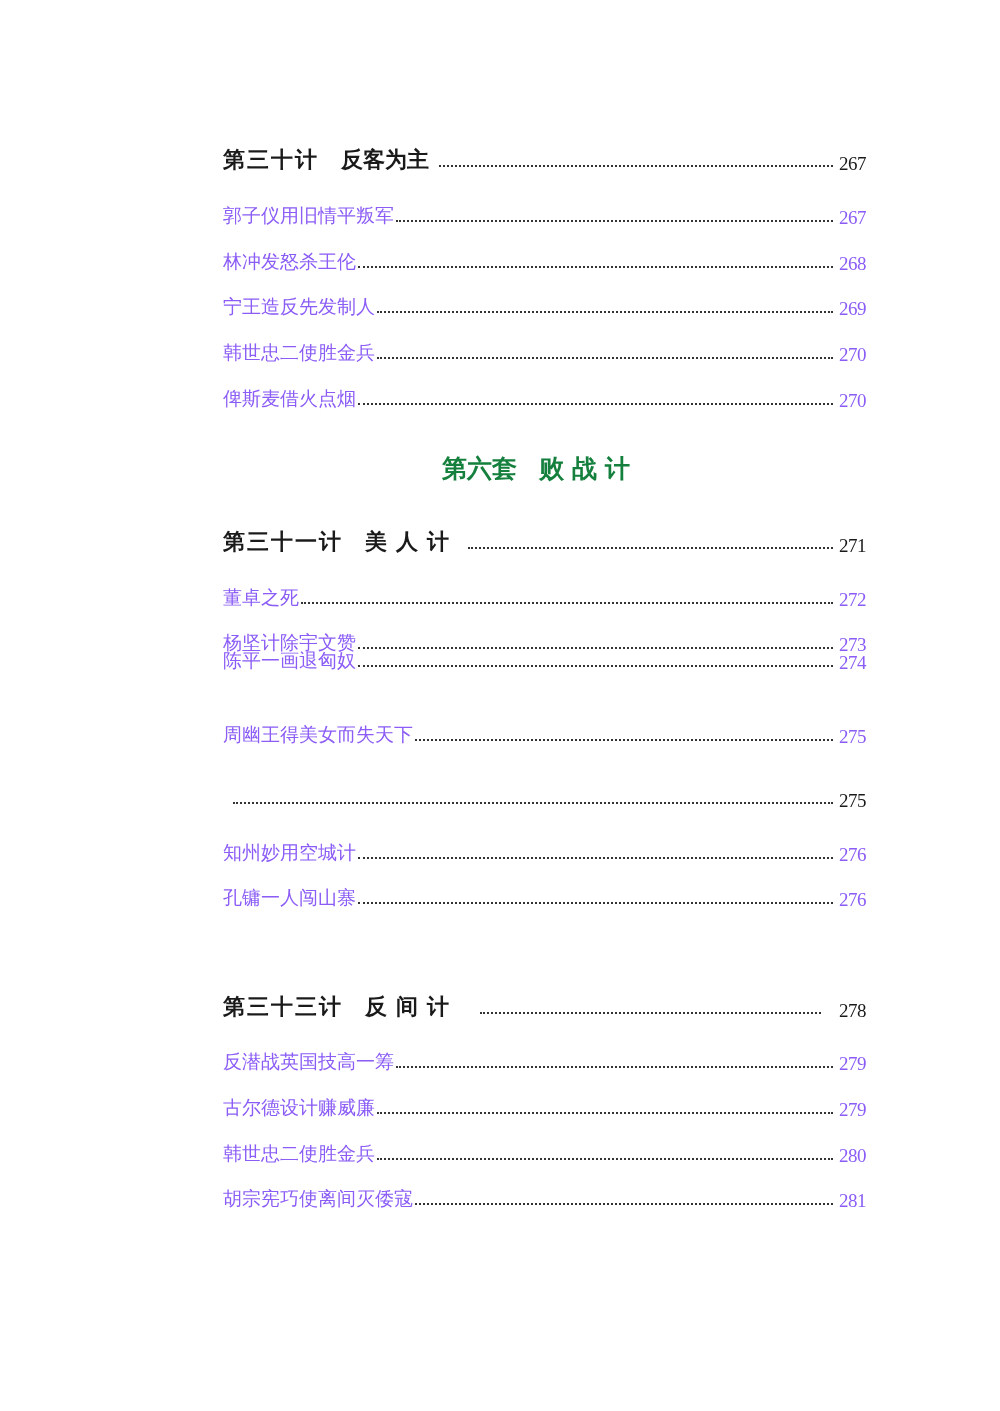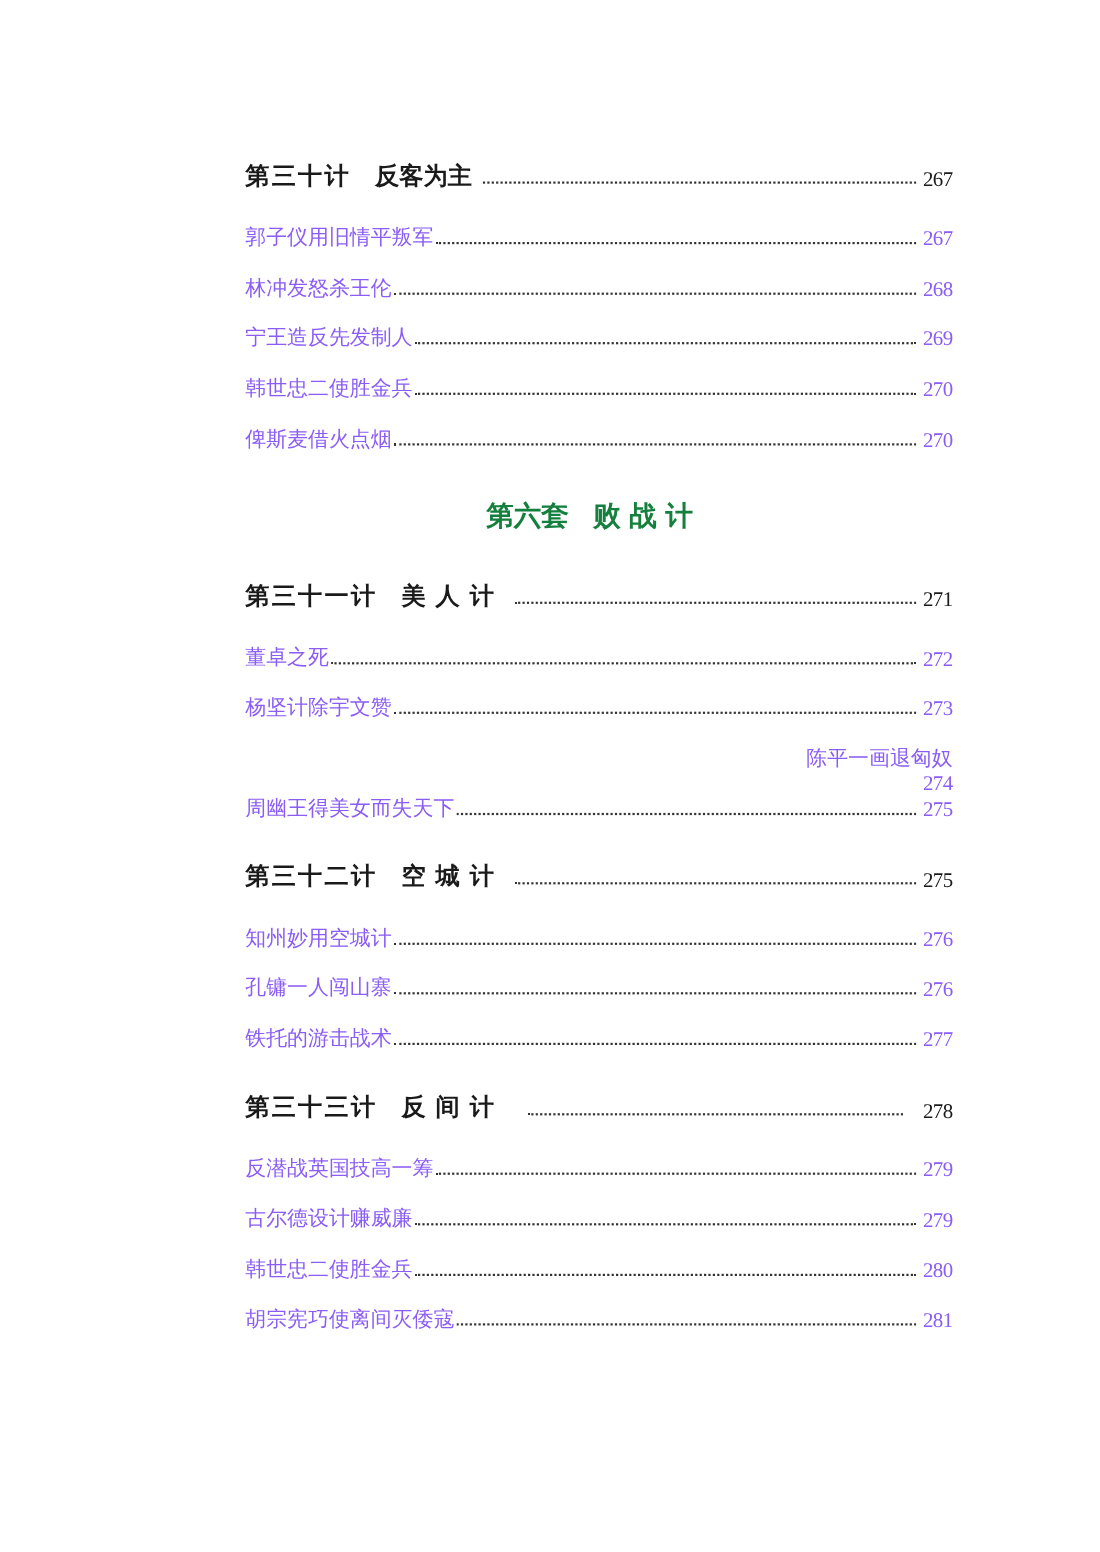--- a/index.html
+++ b/index.html
@@ -145,53 +145,45 @@
   <div class="row entry" style="top:585px;text-align:right;">
     <span class="title">董卓之死</span>
     <span class="leader"></span>
     <span class="page-num">272</span>
   </div>
   <div class="row entry" style="top:630px;">
     <span class="title">杨坚计除宇文赞</span>
     <span class="leader"></span>
     <span class="page-num">273</span>
   </div>
-  <div class="row entry" style="top:676px;flex-direction:column;">
+  <div class="row entry" style="top:648px;">
     <span class="title">陈平一画退匈奴</span>
     <span class="leader"></span>
     <span class="page-num">274</span>
   </div>
   <div class="row entry" style="top:722px;">
     <span class="title">周幽王得美女而失天下</span>
     <span class="leader"></span>
     <span class="page-num">275</span>
   </div>
 
   <div class="row chapter spaced" style="top:782px;">
-    <span class="title">
-      <span class="num-part">第三十二计</span><span class="name-part">空城计</span>
-    </span>
     <span class="leader"></span>
     <span class="page-num">275</span>
   </div>
 
   <div class="row entry" style="top:840px;">
     <span class="title">知州妙用空城计</span>
     <span class="leader"></span>
     <span class="page-num">276</span>
   </div>
   <div class="row entry" style="top:885px;">
     <span class="title">孔镛一人闯山寨</span>
     <span class="leader"></span>
     <span class="page-num">276</span>
-  </div>
-  <div class="row entry" style="top:931px;">
-    <span class="title">铁托的游击战术</span>
-    <span class="leader"></span>
-    <span class="page-num">277</span>
   </div>
 
   <div class="row chapter spaced" style="top:992px;gap:12px;">
     <span class="title">
       <span class="num-part">第三十三计</span><span class="name-part">反间计</span>
     </span>
     <span class="leader"></span>
     <span class="page-num">278</span>
   </div>
 

